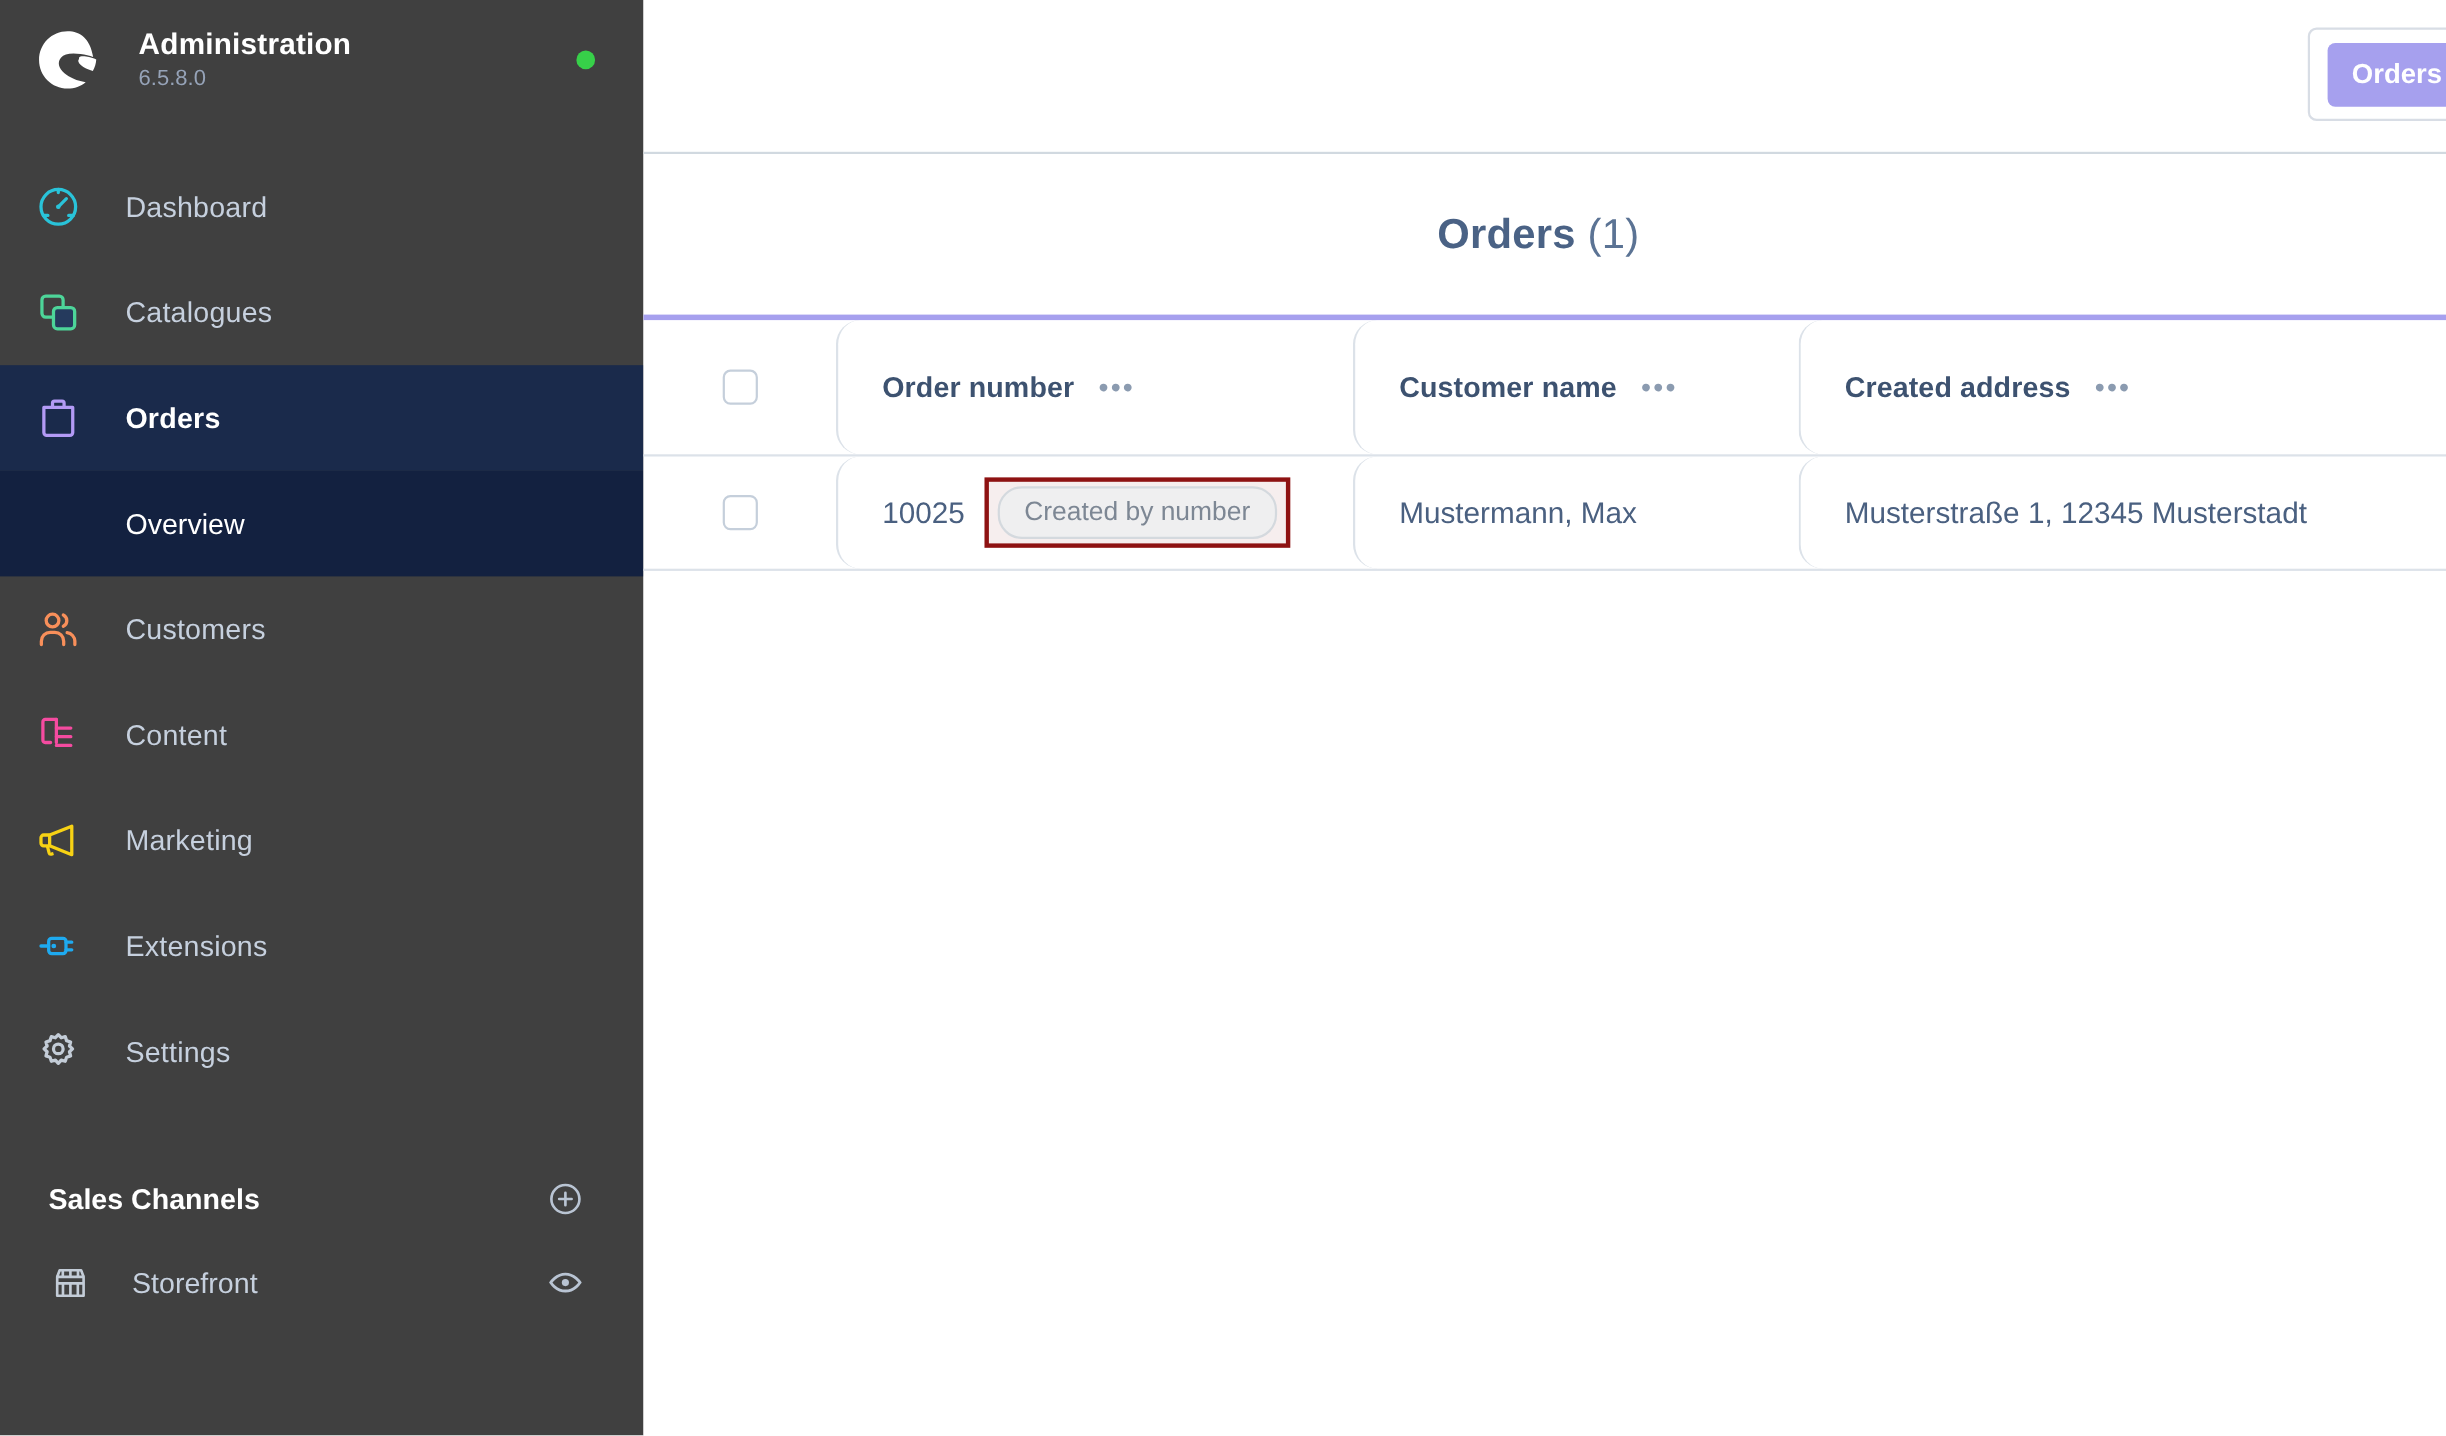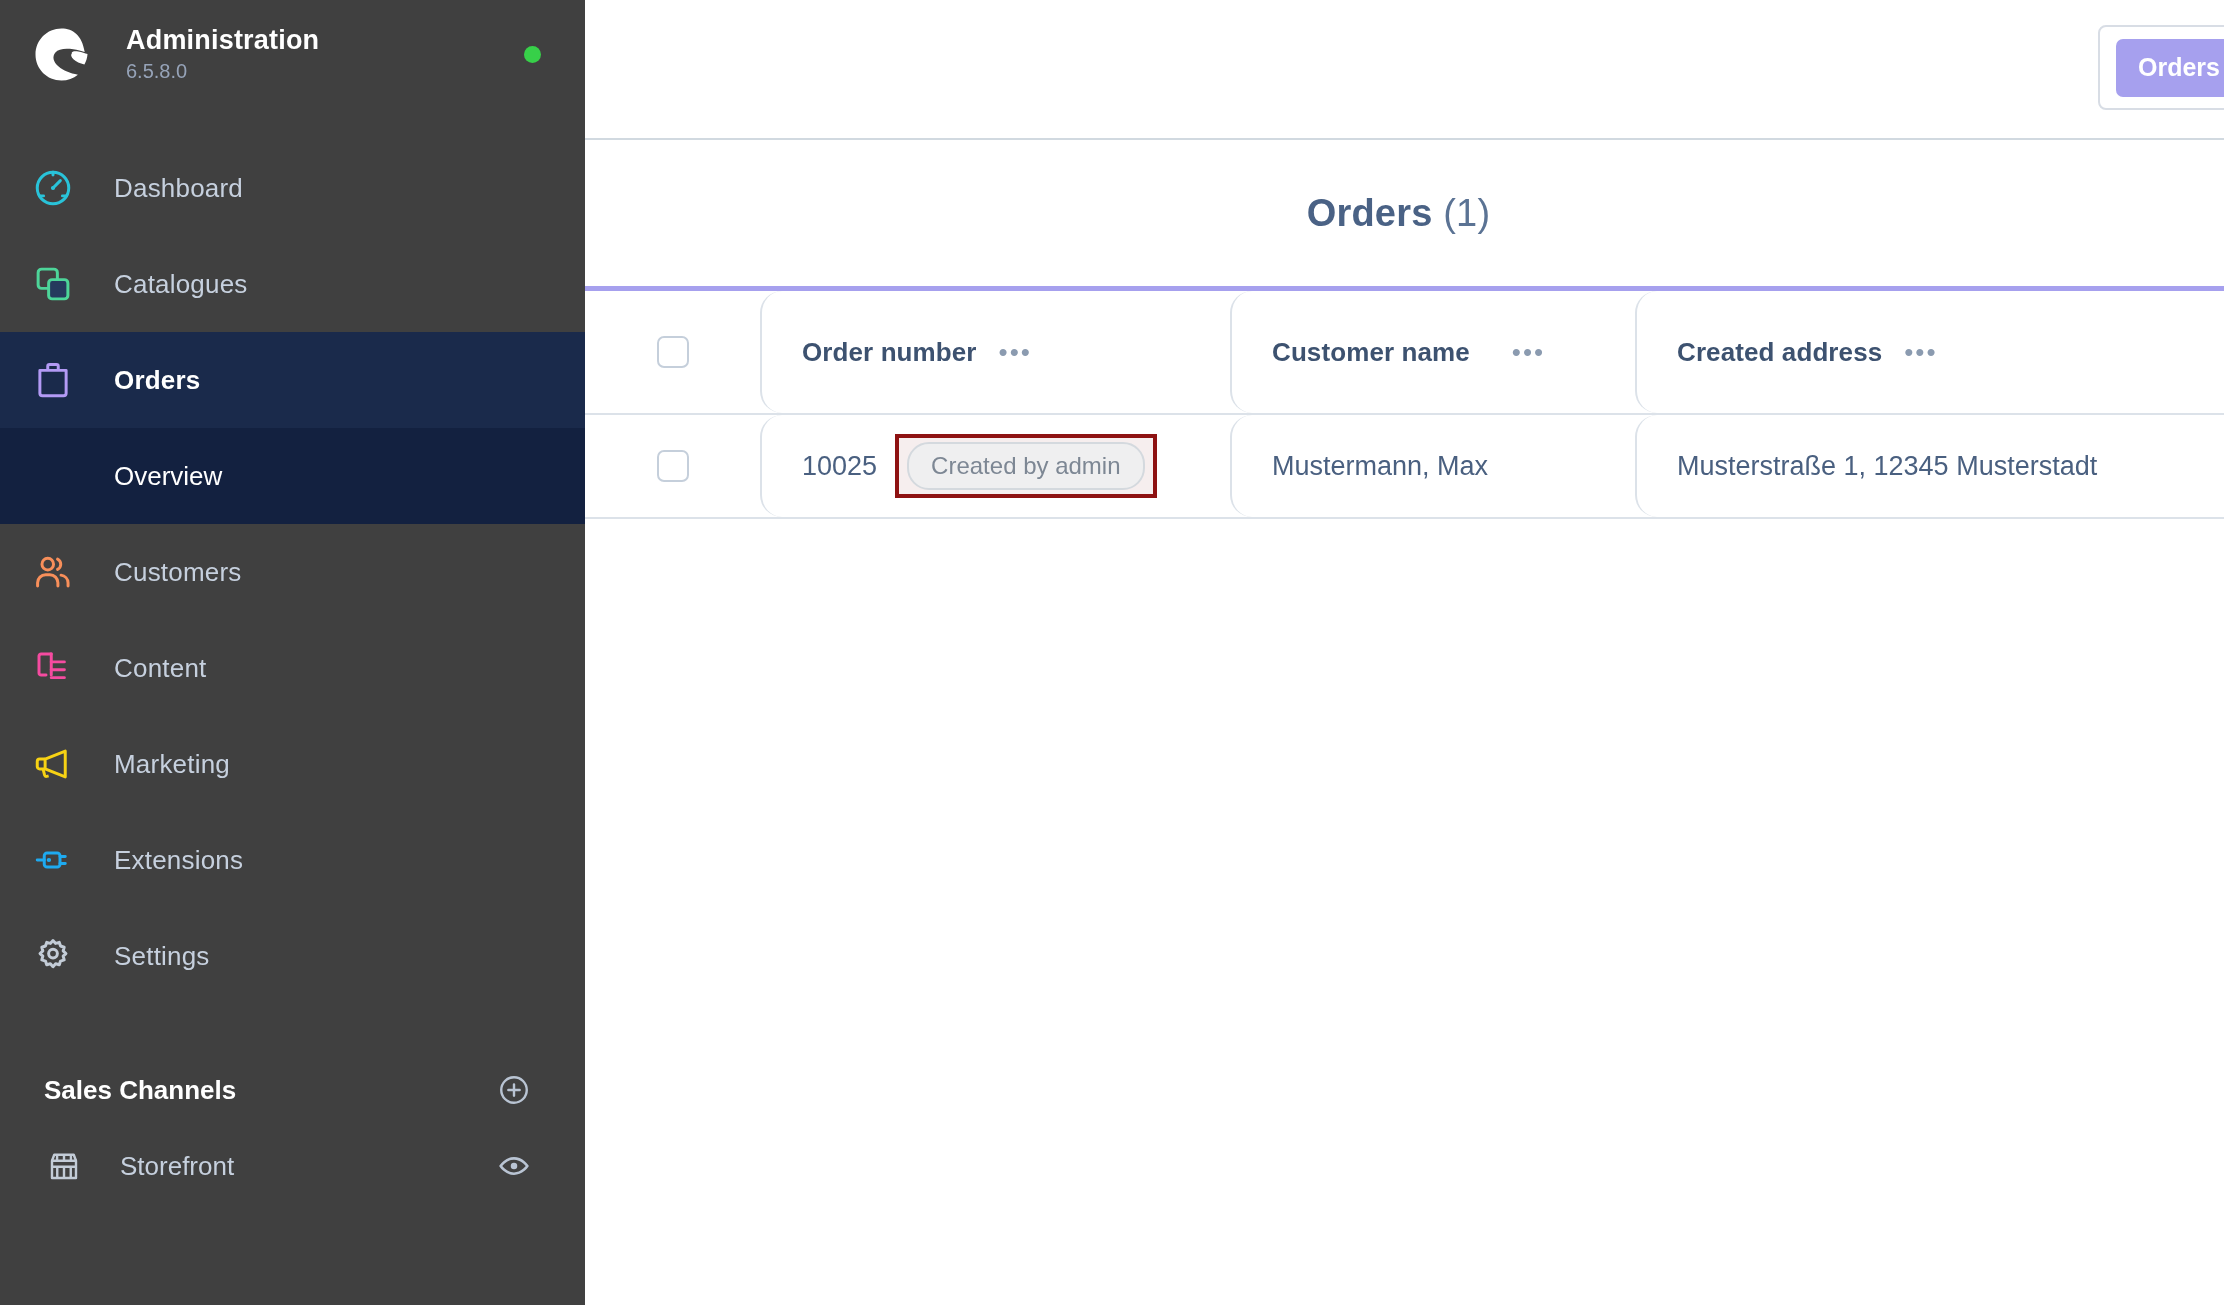--- a/index.html
+++ b/index.html
@@ -235,21 +235,21 @@
     cursor: pointer;
   }
   .cell {
     display: flex;
     align-items: center;
     border-left: 2px solid #dce2e9;
     padding-left: 40px;
     border-radius: 22px;
   }
   .col-order { width: 470px; flex: 0 0 470px; }
-  .col-customer { width: 405px; flex: 0 0 405px; gap: 20px; }
+  .col-customer { width: 405px; flex: 0 0 405px; }
   .col-address { flex: 1; }
 
   .col-title {
     font-size: 26px;
     font-weight: bold;
     color: #3d5270;
     letter-spacing: .1px;
   }
   .col-dots {
     margin-left: 22px;
@@ -469,21 +469,21 @@
       </div>
 
       <div class="grid-row grid-data">
         <div class="cell-check">
           <span class="checkbox"></span>
         </div>
         <div class="cell col-order">
           <div class="order-cell-inner">
             <span class="cell-text">10025</span>
             <span class="annot-box">
-              <span class="badge">Created by admin</span>
+              <span class="badge">Created by number</span>
             </span>
           </div>
         </div>
         <div class="cell col-customer">
           <span class="cell-text">Mustermann, Max</span>
         </div>
         <div class="cell col-address">
           <span class="cell-text">Musterstraße 1, 12345 Musterstadt</span>
         </div>
       </div>

